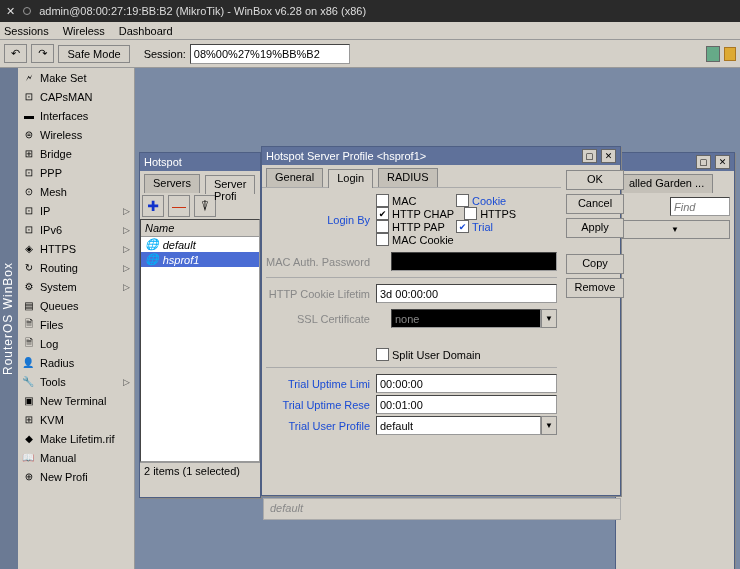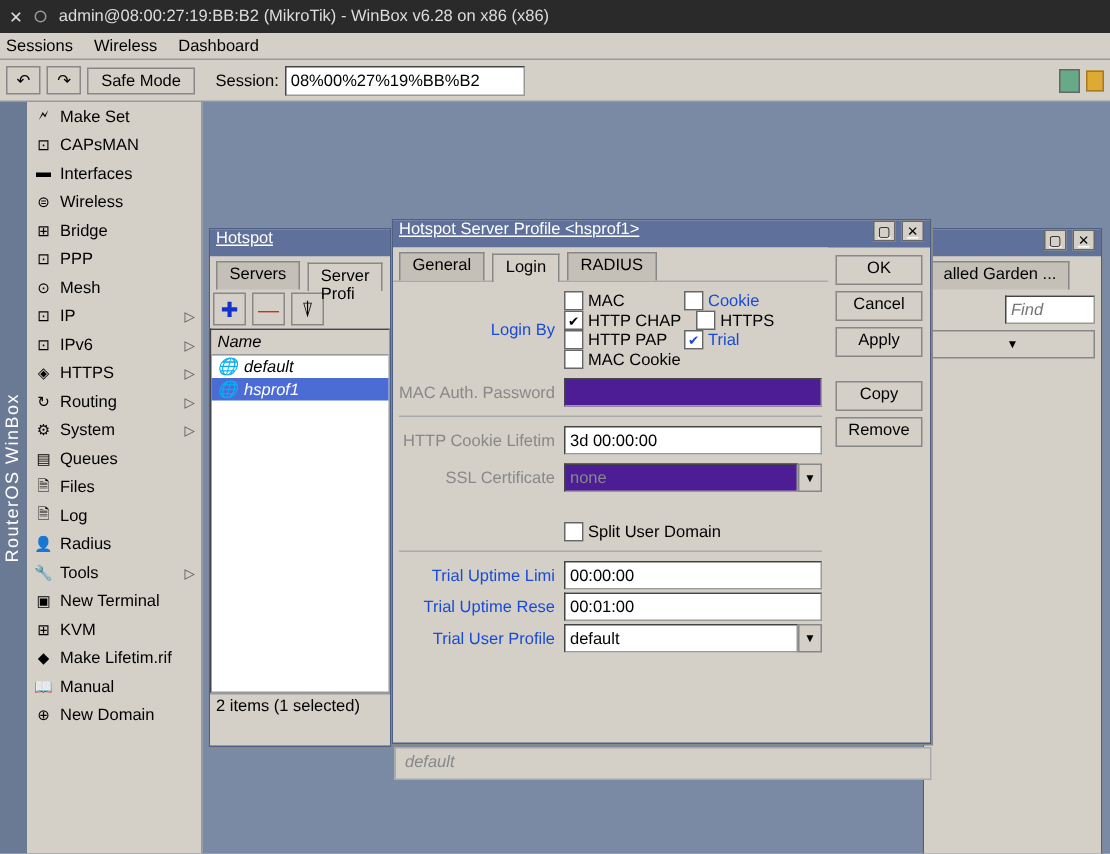--- a/index.html
+++ b/index.html
@@ -13,40 +13,40 @@
 .pad-green { width: 14px; height: 16px; background: #6a8; border: 1px solid #666; margin-left: auto; }
 .pad-lock { width: 12px; height: 14px; background: #da3; border: 1px solid #a72; }
 .workspace { display: flex; height: calc(569px - 22px - 18px - 28px); }
 .side { width: 18px; background: #6b7a94; writing-mode: vertical-rl; transform: rotate(180deg); color: #fff; text-align: center; font-size: 12px; padding: 8px 1px; letter-spacing: 1px; }
 .nav { width: 117px; background: #d4d0c8; border-right: 1px solid #999; overflow: hidden; }
 .nav-item { display: flex; align-items: center; height: 19px; padding: 0 4px; gap: 4px; cursor: pointer; }
 .caret { margin-left: auto; font-size: 9px; color: #555; }
 .nicon { width: 14px; height: 14px; display: inline-flex; align-items: center; justify-content: center; font-size: 10px; }
 .main { flex: 1; position: relative; background: #7a8aa4; }
 .win { position: absolute; background: #d4d0c8; border: 1px solid #4e5f84; box-shadow: 1px 1px 0 #888; }
-.win-title { background: #5f719a; color: #fff; height: 18px; display: flex; padding: 0 4px; gap: 4px; text-decoration: underline; }
+.win-title { background: #5f719a; color: #fff; height: 18px; display: flex; align-items: center; padding: 0 4px; gap: 4px; }
 .win-title .sp { flex: 1; }
 .win-btn { width: 15px; height: 14px; background: #d4d0c8; border: 1px solid #666; font-size: 9px; display: inline-flex; align-items: center; justify-content: center; color: #000; cursor: pointer; }
 .tabs { display: flex; background: #d4d0c8; height: 22px; padding: 3px 4px 0; gap: 4px; }
 .tab { border: 1px solid #888; border-bottom: none; padding: 2px 8px; background: #c4c0b8; cursor: pointer; margin-right: 1px; }
 .tab.active { background: #d4d0c8; position: relative; top: 1px; }
 .win-body { padding: 4px; }
 .toolbar2 { display: flex; gap: 4px; padding: 2px; }
 .ibtn { width: 22px; height: 22px; border: 1px solid #888; background: #d4d0c8; display: inline-flex; align-items: center; justify-content: center; cursor: pointer; font-size: 14px; }
 .list { border: 1px inset #999; background: #fff; font-style: italic; }
 .list-head { background: #d4d0c8; border-bottom: 1px solid #999; padding: 2px 4px; }
 .list-row { padding: 1px 4px; display: flex; align-items: center; gap: 4px; }
 .list-row.sel { background: #4a6cd4; color: #fff; }
 .status { border-top: 1px solid #999; padding: 2px 4px; background: #d4d0c8; }
 .form-row { display: flex; align-items: center; margin: 2px 0; }
 .form-label { width: 110px; text-align: right; color: #333; padding-right: 6px; }
 .form-label.blue { color: #1a4bd4; }
 .form-label.gray { color: #888; }
 .form-input { height: 19px; border: 1px inset #999; padding: 1px 3px; background: #fff; flex: 1; }
-.form-input.gray { background: #4c1d95; color: #888; }
+.form-input.gray { background: #000000; color: #888; margin-left: 15px; }
 .cb { width: 13px; height: 13px; border: 1px solid #666; background: #fff; display: inline-flex; align-items: center; justify-content: center; font-size: 9px; margin-right: 3px; }
 .cb-wrap { display: inline-flex; align-items: center; margin-right: 10px; min-width: 70px; }
 .cb-wrap.blue { color: #1a4bd4; }
 .divider { height: 1px; background: #aaa; margin: 6px 0; }
 .rbtns { display: flex; flex-direction: column; gap: 4px; }
 .rbtn { width: 58px; height: 20px; border: 1px solid #888; background: #d4d0c8; cursor: pointer; text-align: center; padding-top: 2px; }
 .dd { display: flex; }
 .dd-arrow { width: 16px; height: 19px; border: 1px solid #888; background: #d4d0c8; display: inline-flex; align-items: center; justify-content: center; font-size: 8px; cursor: pointer; }
 .find { border: 1px inset #999; height: 19px; width: 60px; background: #fff; padding: 1px 3px; color: #888; font-style: italic; }
 </style>
@@ -163,21 +163,21 @@
       <div class="nav-item">
         <span class="nicon">◆</span>
         <span>Make Lifetim.rif</span>
       </div>
       <div class="nav-item">
         <span class="nicon">📖</span>
         <span>Manual</span>
       </div>
       <div class="nav-item">
         <span class="nicon">⊕</span>
-        <span>New Domain</span>
+        <span>New Profi</span>
       </div>
     </div>
   <div class="main">
 
     <div class="win" style="left:480px; top:84px; width:120px; height:420px;">
       <div class="win-title">
         <span class="sp"></span>
         <span class="win-btn">▢</span>
         <span class="win-btn">✕</span>
       </div>

